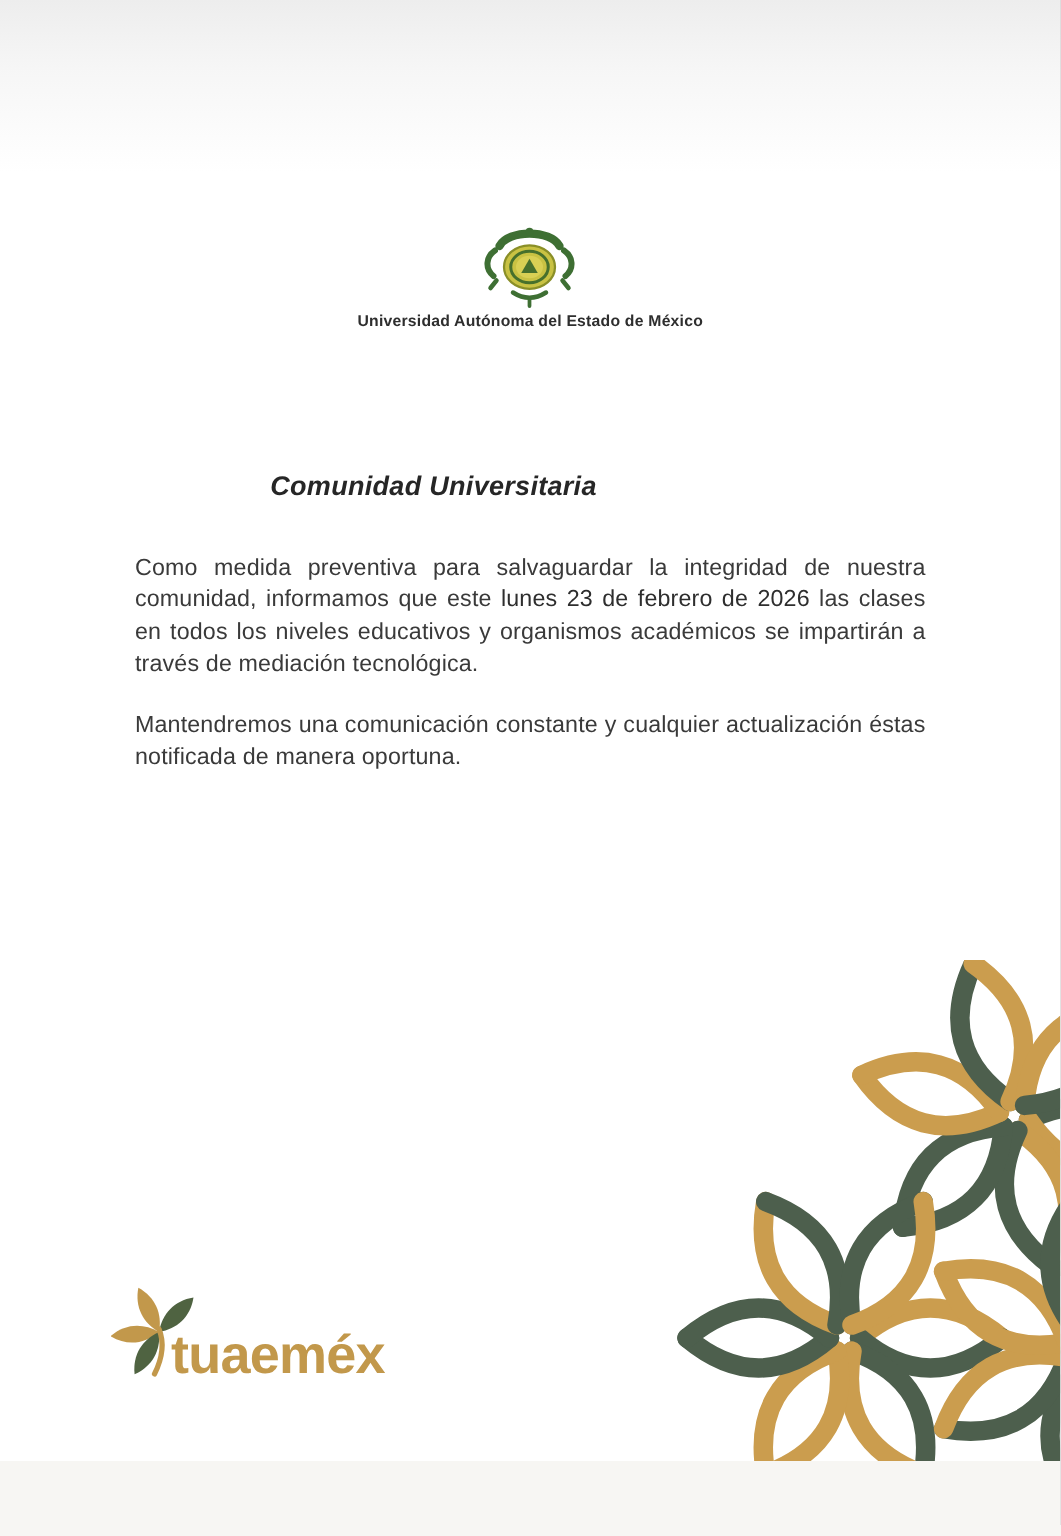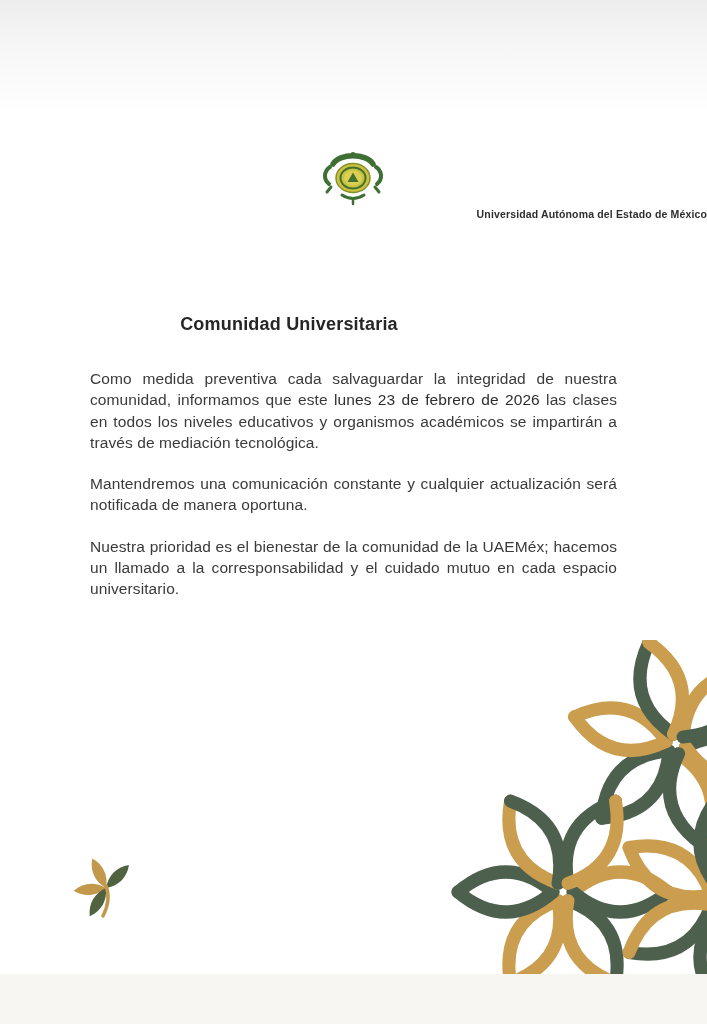--- a/index.html
+++ b/index.html
@@ -8,28 +8,28 @@
     width:707px;height:1024px;
     margin:0 auto;
     overflow:hidden;
     background:linear-gradient(180deg, var(--page_top,#ededed) 0%, #f6f6f6 45px, #ffffff 115px, #ffffff 100%);
     font-family:"Liberation Sans","DejaVu Sans",sans-serif;
   }
   
   .crest{position:absolute;left:320px;top:150px;width:66px;height:58px;}
   .univ-name{
     position:absolute;left:0;top:208px;width:707px;
-    text-align:right;font-size:10.5px;font-weight:700;
+    text-align:center;font-size:10.5px;font-weight:700;
     color:#2e2e2e;letter-spacing:.15px;
   }
   
   .title{
     position:absolute;left:0;top:314px;width:578px;margin:0;
     text-align:center;font-size:18px;font-weight:700;
-    color:var(--heading,#262626);letter-spacing:.2px;
+    color:var(--heading,#262626);letter-spacing:.2px;font-style:italic;
   }
   
   .body{
     position:absolute;left:90px;top:368px;width:527px;
     font-size:15.5px;line-height:21.3px;color:var(--text,#3a3a3a);
     text-align:justify;letter-spacing:.1px;
   }
   .body p{margin:0 0 20px 0;}
   .body strong{font-weight:400;color:#2e2e2e;}
   
@@ -72,23 +72,22 @@
 
       <path d="M22,44 Q33,51 44,44" fill="none" stroke="#3e6f33" stroke-width="3" stroke-linecap="round"></path>
       <path d="M33,48 L33,53" stroke="#3e6f33" stroke-width="2.5" stroke-linecap="round"></path>
     </svg>
   </div>
   <div class="univ-name">Universidad Autónoma del Estado de México</div>
 
   <h1 class="title">Comunidad Universitaria</h1>
 
   <main class="body">
-    <p><span>Como medida preventiva cada salvaguardar la integridad de nuestra comunidad, informamos que este </span><strong>lunes 23 de febrero de 2026</strong><span> las clases en todos los niveles educativos y organismos académicos se impartirán a través de mediación tecnológica.</span></p>
-    <p>Mantendremos una comunicación constante y cualquier actualización será notificada de manera oportuna.</p>
-    <p>Nuestra prioridad es el bienestar de la comunidad de la UAEMéx; hacemos un llamado a la corresponsabilidad y el cuidado mutuo en cada espacio universitario.</p>
+    <p><span>Como medida preventiva para salvaguardar la integridad de nuestra comunidad, informamos que este </span><strong>lunes 23 de febrero de 2026</strong><span> las clases en todos los niveles educativos y organismos académicos se impartirán a través de mediación tecnológica.</span></p>
+    <p>Mantendremos una comunicación constante y cualquier actualización éstas notificada de manera oportuna.</p>
   </main>
 
   <div class="pattern">
     <svg width="258" height="334" viewBox="0 0 258 334" xmlns="http://www.w3.org/2000/svg" aria-hidden="true">
       <defs>
         <g id="pet-go">
             <path class="pT pg" d="M10,0 Q57,-40 105,0"></path>
             <path class="pB po" d="M10,0 Q57,40 105,0"></path>
           </g>
         <g id="pet-og">
@@ -139,16 +138,17 @@
       <g transform="translate(32,42)">
 
         <path d="M0,0 C2,-12 10,-21 23,-23 C21,-10 12,-2 0,0 Z" fill="#4f6341"></path>
         <path d="M0,0 C2,-12 10,-21 23,-23 C21,-10 12,-2 0,0 Z" fill="#c2984b" transform="rotate(-70)"></path>
         <path d="M0,0 C2,-12 10,-21 23,-23 C21,-10 12,-2 0,0 Z" fill="#c2984b" transform="rotate(-140)"></path>
         <path d="M0,0 C2,-12 10,-21 23,-23 C21,-10 12,-2 0,0 Z" fill="#4f6341" transform="rotate(165)"></path>
 
         <path d="M0,-2 C4,8 2,18 -3,28" fill="none" stroke="#c2984b" stroke-width="3.5" stroke-linecap="round"></path>
       </g>
     </svg>
+    <span class="wm-text">tuaeméx</span>
   </div>
 
   <div class="bottom-strip"></div>
 </div>
 
 </body></html>

